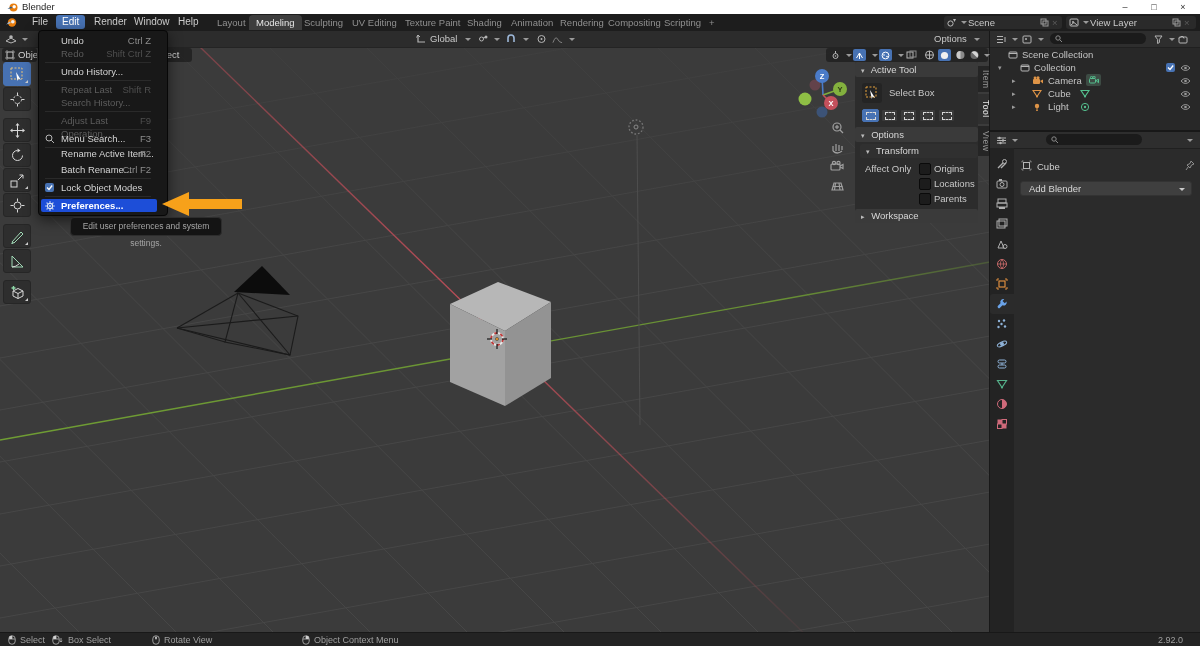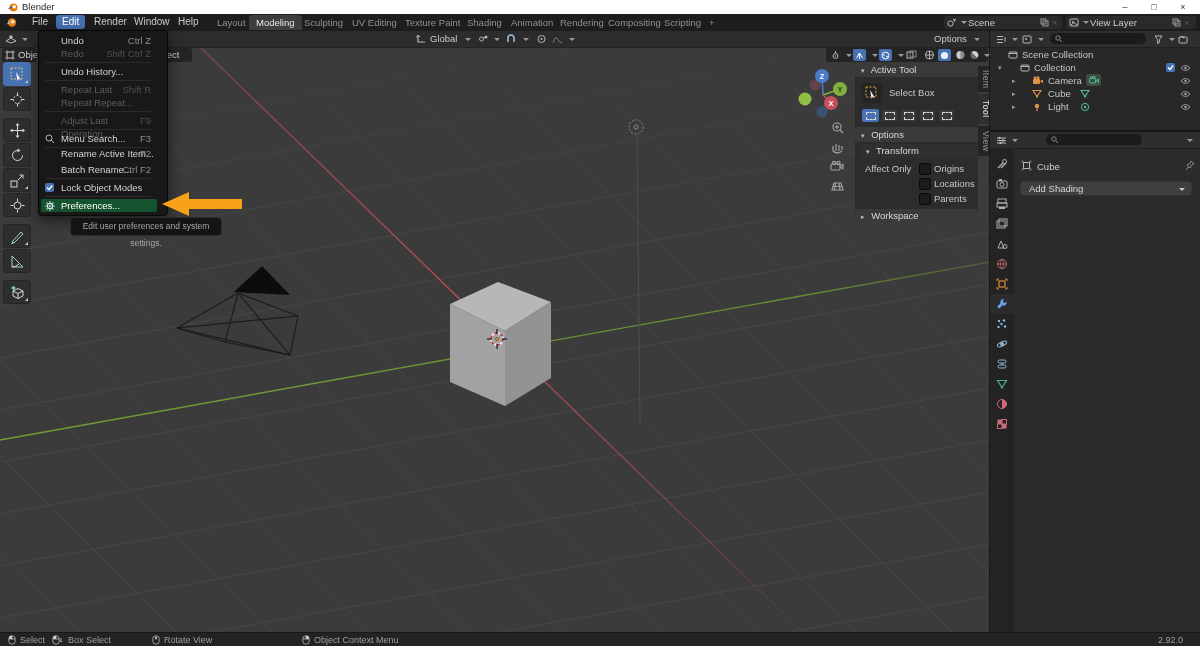--- a/index.html
+++ b/index.html
@@ -34,21 +34,21 @@
     border-left:3px solid transparent;border-bottom:3px solid #cfcfcf;}
   
   .edit-menu{left:38px;top:30px;width:120px;height:184px;background:#181818;border:1px solid #070707;
     border-radius:4px;box-shadow:0 4px 14px rgba(0,0,0,0.55);z-index:50;padding-left:8px;}
   .mi{position:absolute;left:2px;width:114px;height:13px;line-height:13px;font-size:9.5px;color:#d4d4d4;padding-left:2px;}
   .mi .mi-icon{position:absolute;left:4px;top:2px;width:10px;height:10px;}
   .mi .mi-label{position:absolute;left:20px;top:0;}
   .mi .mi-sc{position:absolute;right:6px;top:0;color:#8d8d8d;}
   .mi.disabled .mi-label{color:#5c5c5c;}
   .mi.disabled .mi-sc{color:#4e4e4e;}
-  .mi.hl{background:#14532d;border-radius:2px;color:#fff;}
+  .mi.hl{background:#1d4ed8;border-radius:2px;color:#fff;font-weight:bold;}
   .msep{position:absolute;left:6px;width:106px;height:1px;background:#2a2a2a;}
   .mcb{position:absolute;left:4px;top:2px;width:9px;height:9px;background:#4772b3;border-radius:2px;}
   
   .tooltip{left:70px;top:217px;width:150px;height:17px;background:#141414;border:1px solid #2d2d2d;border-radius:4px;
     color:#a5a5a5;font-size:8.5px;line-height:17px;text-align:center;z-index:55;}
   
   .npanel{left:855px;top:62px;width:123px;height:156px;background:rgba(43,43,43,0.97);border-radius:2px;z-index:5;}
   .np-h{position:absolute;left:0;width:123px;height:15px;background:#3a3a3a;border-radius:2px;
     color:#d8d8d8;font-size:9.5px;line-height:15px;}
   .np-h .arr{margin:0 4px 0 6px;font-size:7px;color:#bbb;}
@@ -701,21 +701,21 @@
 
   <svg class="abs" style="left:1021px;top:160px" width="11" height="11" viewBox="0 0 11 11">
     <rect x="2.5" y="2.5" width="6" height="6" fill="none" stroke="#b5b5b5"></rect>
     <path d="M1 1 h1.5 M8.5 1 H10 M1 10 h1.5 M8.5 10 H10 M1 1 v1.5 M1 8.5 V10 M10 1 v1.5 M10 8.5 V10" stroke="#8a8a8a"></path>
   </svg>
   <span class="abs txt" style="left:1037px;top:161px;font-size:9.5px;color:#d0d0d0">Cube</span>
   <svg class="abs" style="left:1185px;top:160px" width="10" height="11" viewBox="0 0 10 11">
     <path d="M6 1 L9 4 L6.5 5 L5 8 L2 5 L5 3.5 Z M3.5 6.5 L1 10" fill="none" stroke="#8f8f8f"></path>
   </svg>
   <div class="addmod">
-    <span>Add Shading</span>
+    <span>Add Blender</span>
     <i class="chv" style="position:absolute;right:6px;top:6px;border-top-color:#c9c9c9"></i>
   </div>
 
   <div class="abs edit-menu">
     <div class="mi" style="top:3px">
       <span class="mi-label">Undo</span>
       <span class="mi-sc">Ctrl Z</span>
     </div>
     <div class="mi disabled" style="top:16px">
       <span class="mi-label">Redo</span>
@@ -724,21 +724,21 @@
     <div class="msep" style="top:31px"></div>
     <div class="mi" style="top:34px">
       <span class="mi-label">Undo History...</span>
     </div>
     <div class="msep" style="top:49px"></div>
     <div class="mi disabled" style="top:52px">
       <span class="mi-label">Repeat Last</span>
       <span class="mi-sc">Shift R</span>
     </div>
     <div class="mi disabled" style="top:65px">
-      <span class="mi-label">Repeat Repeat...</span>
+      <span class="mi-label">Search History...</span>
     </div>
     <div class="msep" style="top:80px"></div>
     <div class="mi disabled" style="top:83px">
       <span class="mi-label">Adjust Last Operation...</span>
       <span class="mi-sc">F9</span>
     </div>
     <div class="msep" style="top:98px"></div>
     <div class="mi" style="top:101px">
       <svg class="mi-icon" viewBox="0 0 10 10">
         <circle cx="4" cy="4" r="3" fill="none" stroke="#b5b5b5"></circle>

